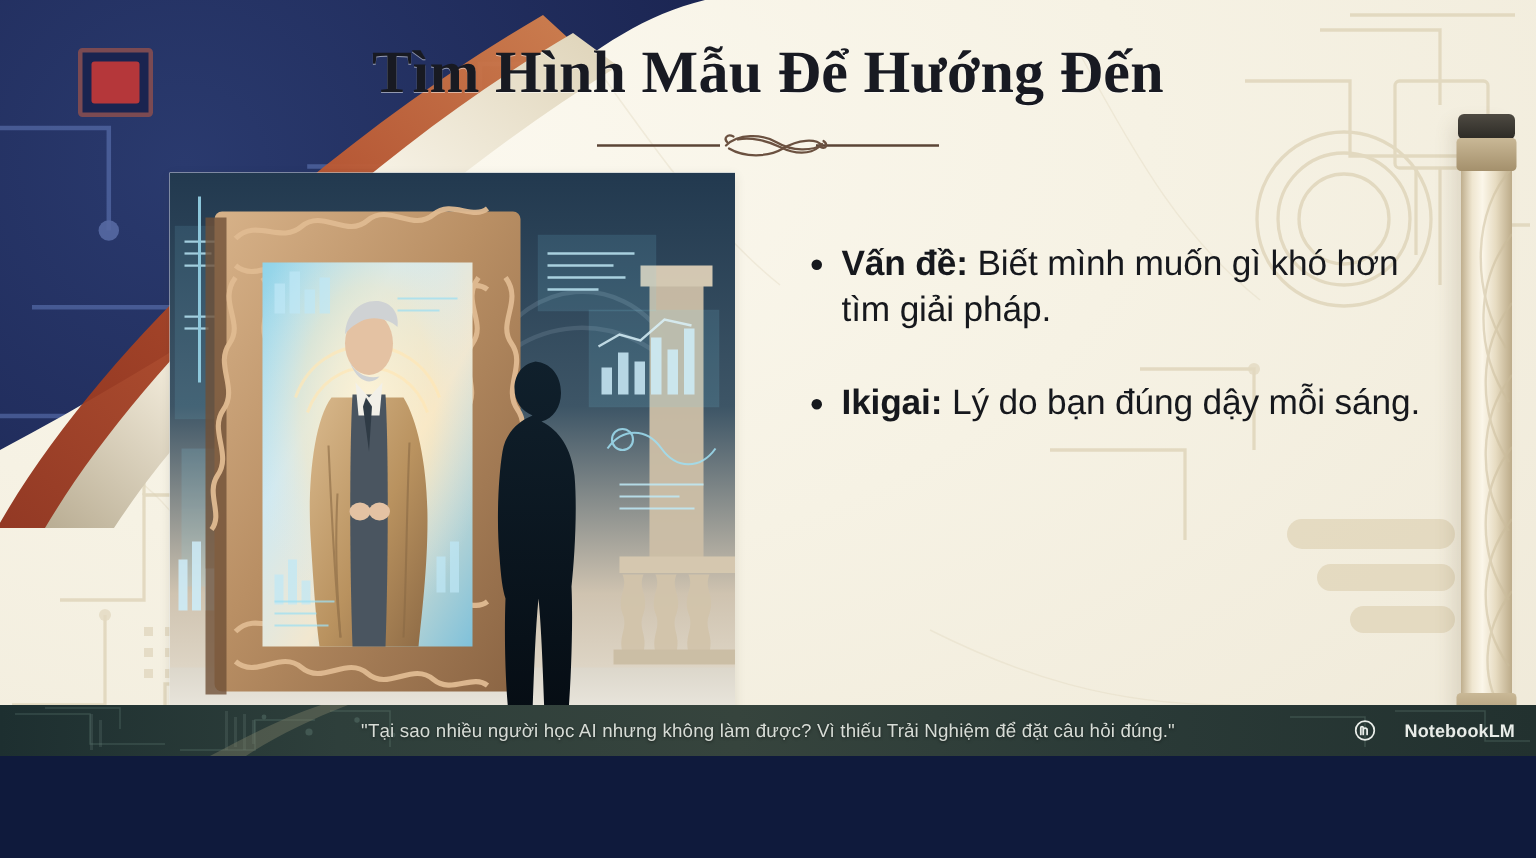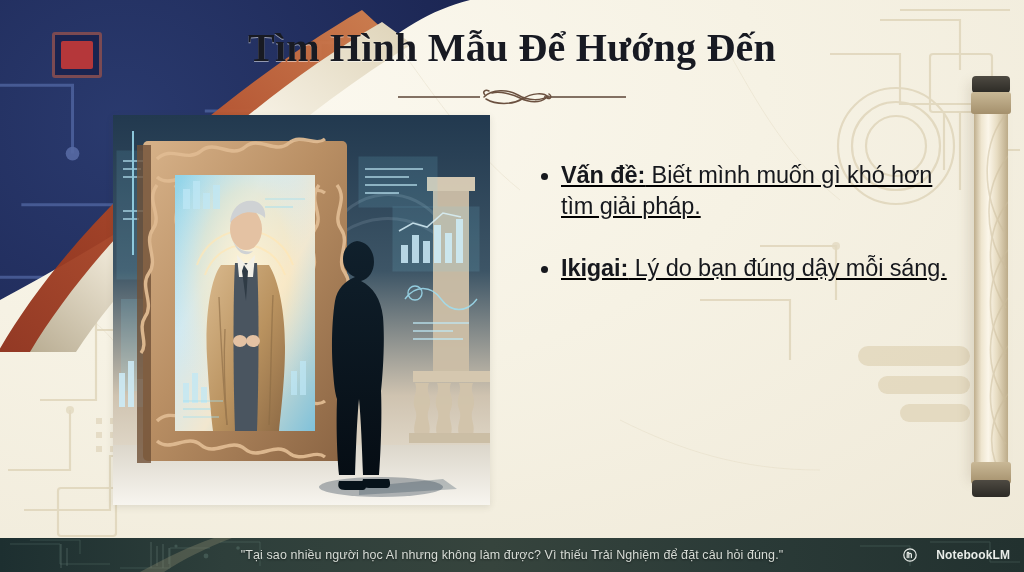--- a/index.html
+++ b/index.html
@@ -1,21 +1,21 @@
 <!DOCTYPE html>
 <html><head>
 <meta charset="utf-8">
 <style>
   html,body{margin:0;padding:0;}
   body{
     width:1024px;height:572px;overflow:hidden;
     font-family:"Liberation Sans", sans-serif;
     background:#0f1a3c;
   }
-  .slide{position:relative;width:1024px;height:572px;overflow:hidden;}
+  .slide{position:relative;width:1024px;height:504px;overflow:hidden;}
 
   
   .backdrop{
     position:absolute;inset:0;
     background:
       radial-gradient(circle at 12% 22%, #2a3a6e 0%, #1b2552 38%, #121a3e 70%, #0d1430 100%);
   }
   .backdrop .traces{position:absolute;inset:0;opacity:.55;}
   .chip-red{
     position:absolute;left:52px;top:32px;width:44px;height:40px;
@@ -78,21 +78,21 @@
 
   
   .illus{
     position:absolute;left:113px;top:115px;width:377px;height:390px;
     background:#eef1f4;overflow:hidden;
     box-shadow:0 2px 7px rgba(60,55,40,.12);
   }
 
   
   .bullets{
-    position:absolute;left:541px;top:160px;width:420px;text-decoration:underline;
+    position:absolute;left:541px;top:160px;width:420px;
   }
   .bullet{display:flex;margin-bottom:30px;}
   .dot{
     flex:0 0 auto;width:7px;height:7px;border-radius:50%;
     background:#16181d;margin:13px 13px 0 0;
   }
   .btext{
     font-size:23.5px;line-height:1.33;color:#16181d;
     letter-spacing:-.1px;
   }

